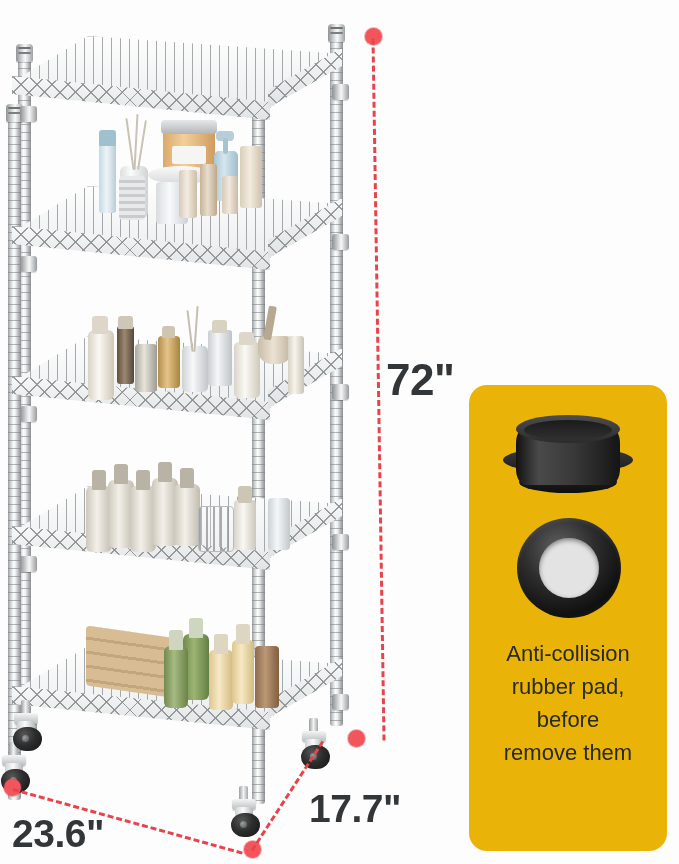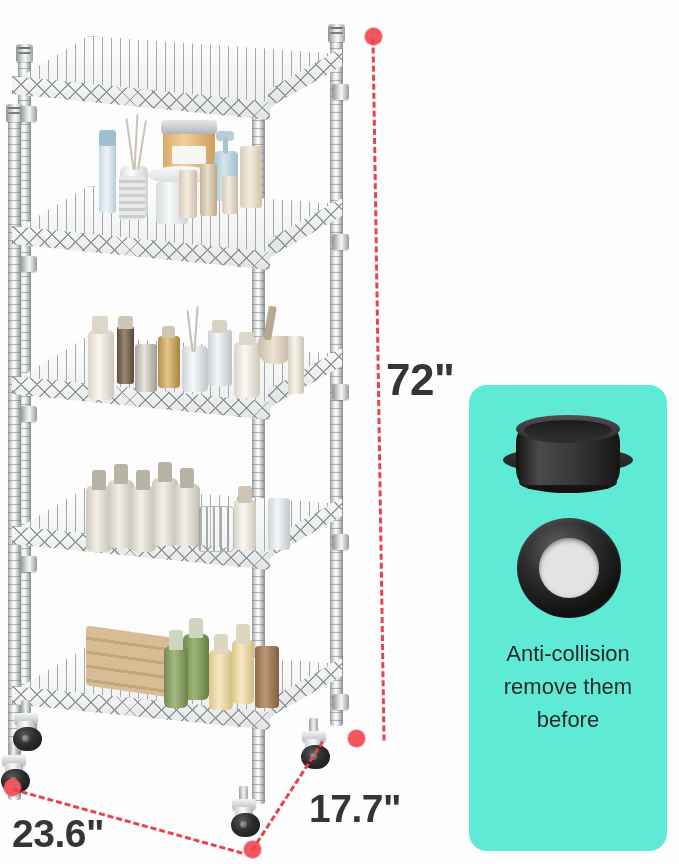--- a/index.html
+++ b/index.html
@@ -110,21 +110,21 @@
     position:absolute;
     color:#333638;
     font-weight:bold;
     letter-spacing:-.5px;
     white-space:nowrap;
   }
 
   
   .panel{
     position:absolute;left:469px;top:385px;width:198px;height:466px;
-    background:#5eead4;border-radius:18px;
+    background:#eab308;border-radius:18px;
   }
   .grommet{position:absolute;left:34px;top:28px;width:130px;height:82px;}
   .grommet .flange{
     position:absolute;left:0;top:34px;width:130px;height:26px;border-radius:50%;
     background:linear-gradient(to bottom,#3a3a3a,#1d1d1d);
   }
   .grommet .body{
     position:absolute;left:13px;top:14px;width:104px;height:58px;border-radius:10px/16px;
     background:linear-gradient(to right,#121212 0%,#4a4a4a 22%,#393939 55%,#151515 100%);
   }
@@ -333,18 +333,19 @@
       <div class="base"></div>
       <div class="body"></div>
       <div class="lip"></div>
       <div class="hole"></div>
     </div>
     <div class="ring">
       <div class="inner"></div>
     </div>
     <div class="caption">
       <span>Anti-collision</span>
+      <span>rubber pad,</span>
+      <span>before</span>
       <span>remove them</span>
-      <span>before</span>
     </div>
   </div>
 
 </div>
 
 </body></html>

